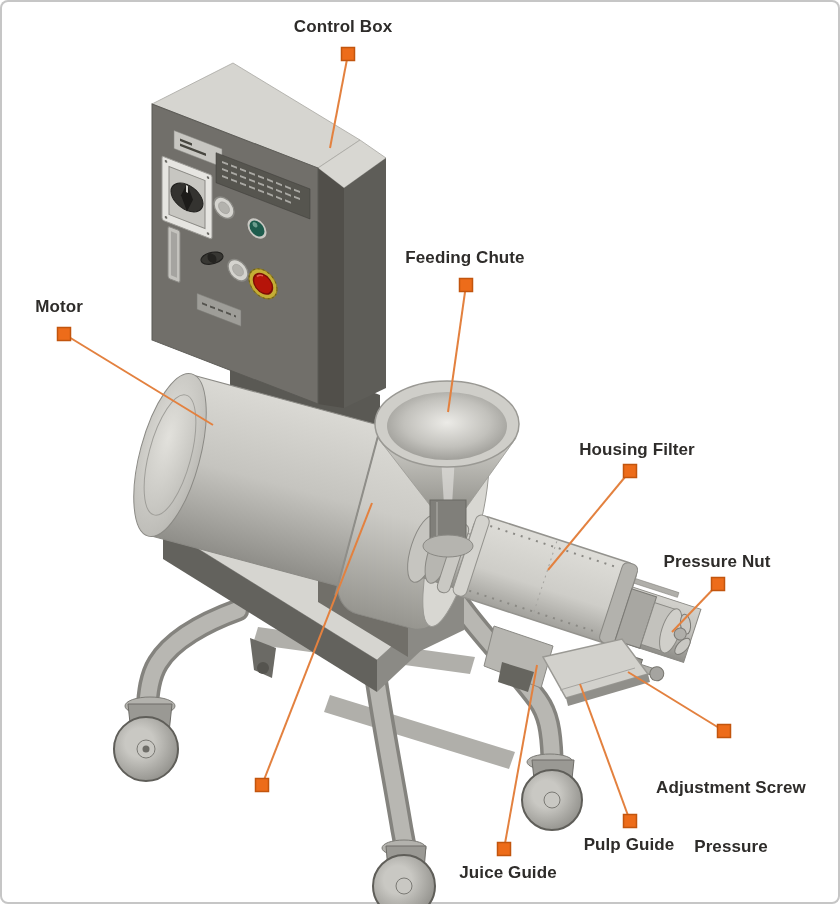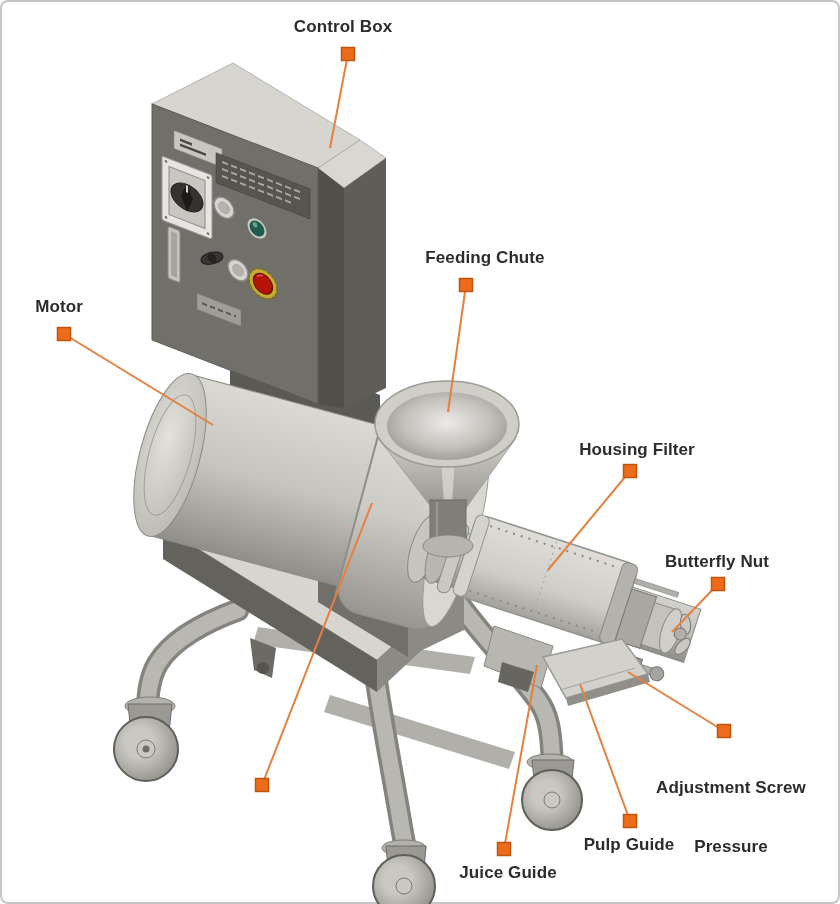--- a/index.html
+++ b/index.html
@@ -234,29 +234,29 @@
       <rect x="711.5" y="577.5" width="13" height="13"></rect>
       <rect x="717.5" y="724.5" width="13" height="13"></rect>
       <rect x="255.5" y="778.5" width="13" height="13"></rect>
       <rect x="497.5" y="842.5" width="13" height="13"></rect>
       <rect x="623.5" y="814.5" width="13" height="13"></rect>
     </g>
   </svg>
 
   <div class="label" style="left:278px;top:15px;width:130px">Control Box</div>
 
-  <div class="label" style="left:410px;top:246px;width:150px">Feeding Chute</div>
+  <div class="label" style="left:390px;top:246px;width:150px">Feeding Chute</div>
 
   <div class="label" style="left:14px;top:295px;width:90px">Motor</div>
 
   <div class="label" style="left:552px;top:402px;width:170px">
     <span>Housing Filter</span>
   </div>
 
-  <div class="label" style="left:642px;top:550px;width:150px">Butterfly Nut</div>
+  <div class="label" style="left:642px;top:550px;width:150px">Pressure Nut</div>
 
   <div class="label" style="left:631px;top:740px;width:200px">
     <span>Adjustment Screw</span>
     <span>Pressure</span>
   </div>
 
 
   <div class="label" style="left:448px;top:861px;width:120px">Juice Guide</div>
 
   <div class="label" style="left:569px;top:833px;width:120px">Pulp Guide</div>

